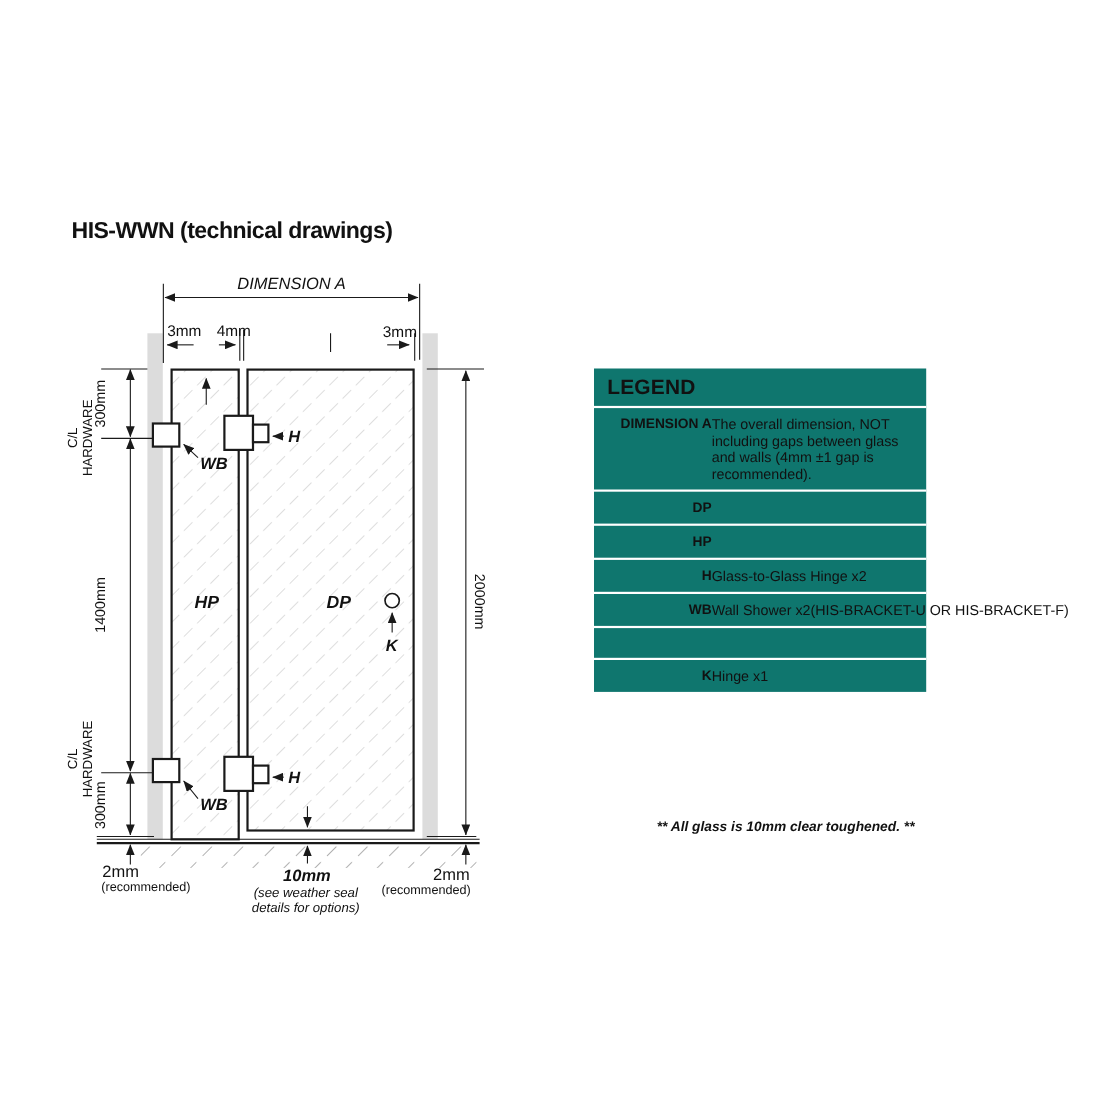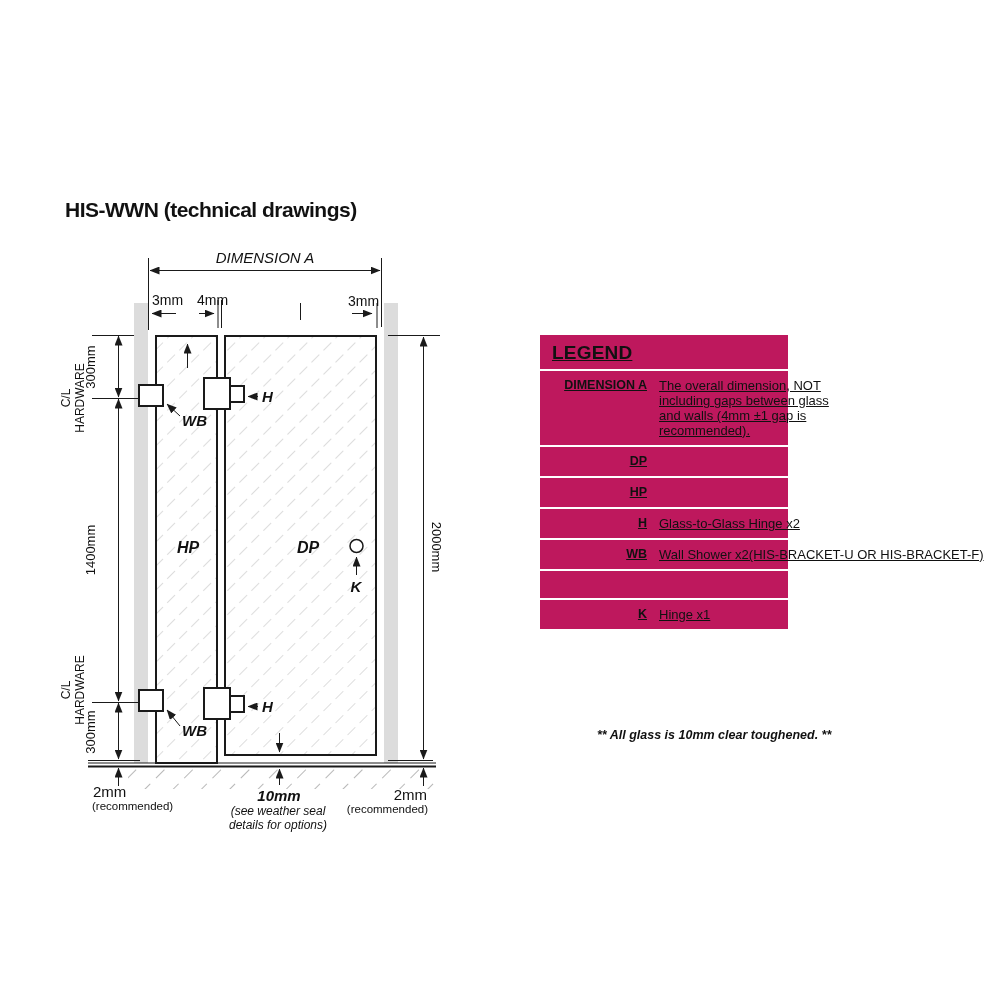--- a/index.html
+++ b/index.html
@@ -10,28 +10,28 @@
   .dim-t{font-size:13px;}
   .gap-t{font-size:14px;}
   .cl-t{font-size:12px;}
   .ita{font-style:italic;}
   .lbl{font-weight:700;font-style:italic;font-size:15px;}
   .panel-t{font-weight:700;font-style:italic;font-size:16px;}
   .small-t{font-size:11.5px;}
   .mid-t{font-size:12px;}
   .big-t{font-size:15px;}
   
-  #legend{position:absolute;left:540px;top:335px;width:248px;background:#be185d;text-decoration:underline;}
+  #legend{position:absolute;left:540px;top:335px;width:302px;background:#0f766e;}
   #legend-header{font-size:19px;font-weight:700;padding:7px 12px 5px 12px;letter-spacing:0.2px;}
   .legend-row{display:flex;border-top:2px solid #ffffff;padding:7px 0 7px 12px;}
   .legend-row .term{width:95px;flex:none;font-weight:700;font-size:12.5px;text-align:right;line-height:15px;white-space:nowrap;}
-  .legend-row .def{margin-left:12px;width:205px;flex:none;font-size:13px;line-height:15px;white-space:pre-line;}
+  .legend-row .def{width:205px;flex:none;font-size:13px;line-height:15px;white-space:pre-line;}
   .legend-body .legend-row:nth-child(5) .def{white-space:nowrap;}
   .legend-body .legend-row:nth-child(6){height:13px;}
-  #legend-note{position:absolute;left:597px;top:728px;font-size:12.5px;font-style:italic;font-weight:600;white-space:nowrap;}
+  #legend-note{position:absolute;left:597px;top:744px;font-size:12.5px;font-style:italic;font-weight:600;white-space:nowrap;}
 </style>
 </head>
 <body>
 
 <h1 id="page-title">HIS-WWN (technical drawings)</h1>
 
 <div>
 <svg id="drawing-svg" width="1000" height="1000" viewBox="0 0 1000 1000">
   <defs>
     <marker id="arr" viewBox="0 0 10 8" refX="9.5" refY="4" markerWidth="10" markerHeight="8" orient="auto-start-reverse">

